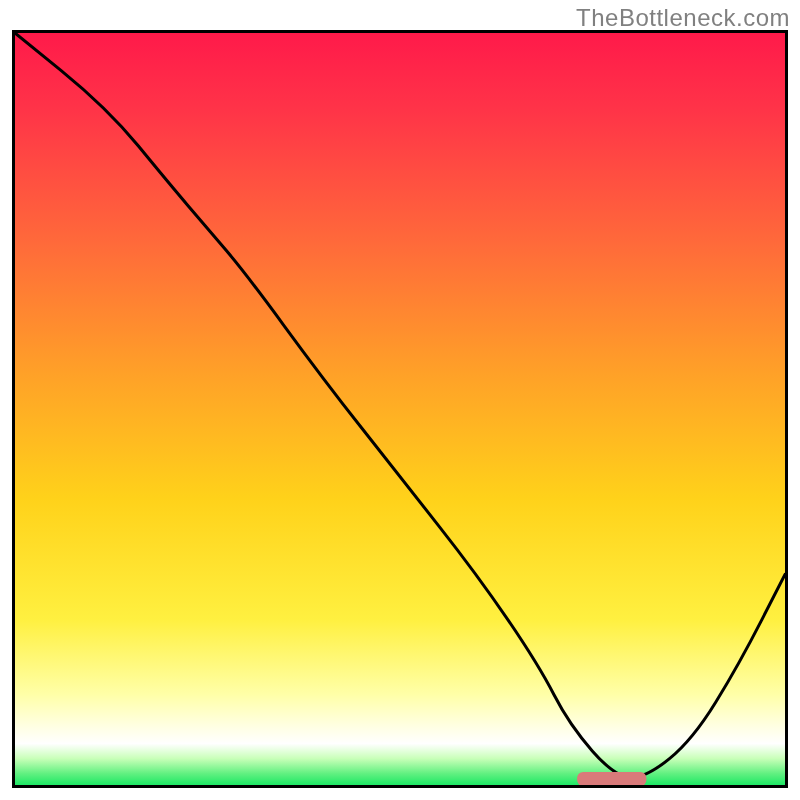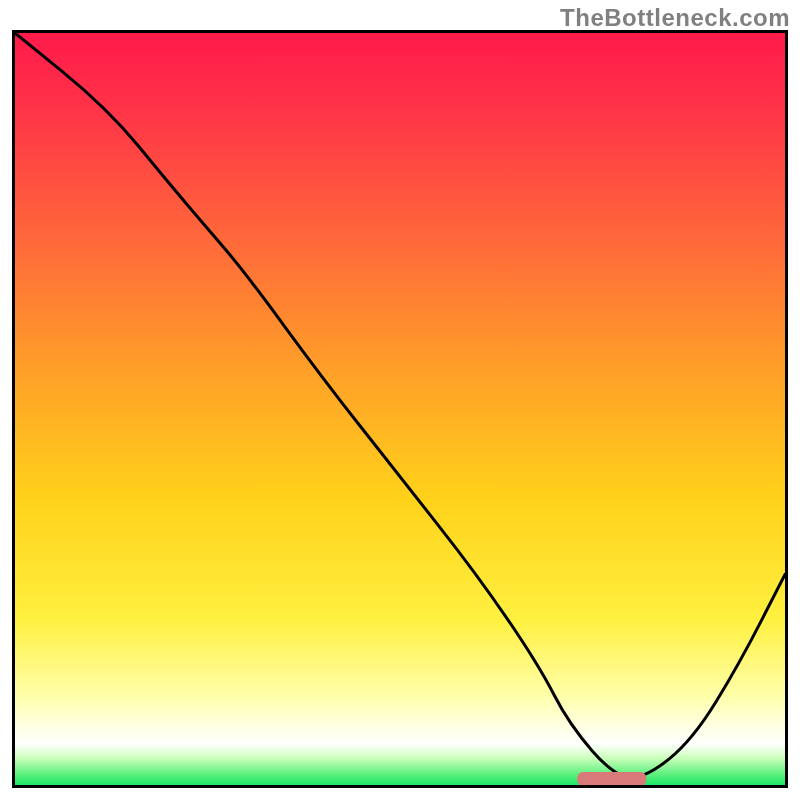--- a/index.html
+++ b/index.html
@@ -13,21 +13,21 @@
   .container {
     position: relative;
     width: 800px;
     height: 800px;
   }
   .watermark {
     position: absolute;
     top: 4px;
     right: 10px;
     font-size: 24px;
-    font-weight: bold;
+    font-weight: normal;
     color: #808080;
     letter-spacing: 0.5px;
   }
   .plot-frame {
     position: absolute;
     left: 12px;
     top: 30px;
     width: 776px;
     height: 758px;
     border: 3px solid #000;

